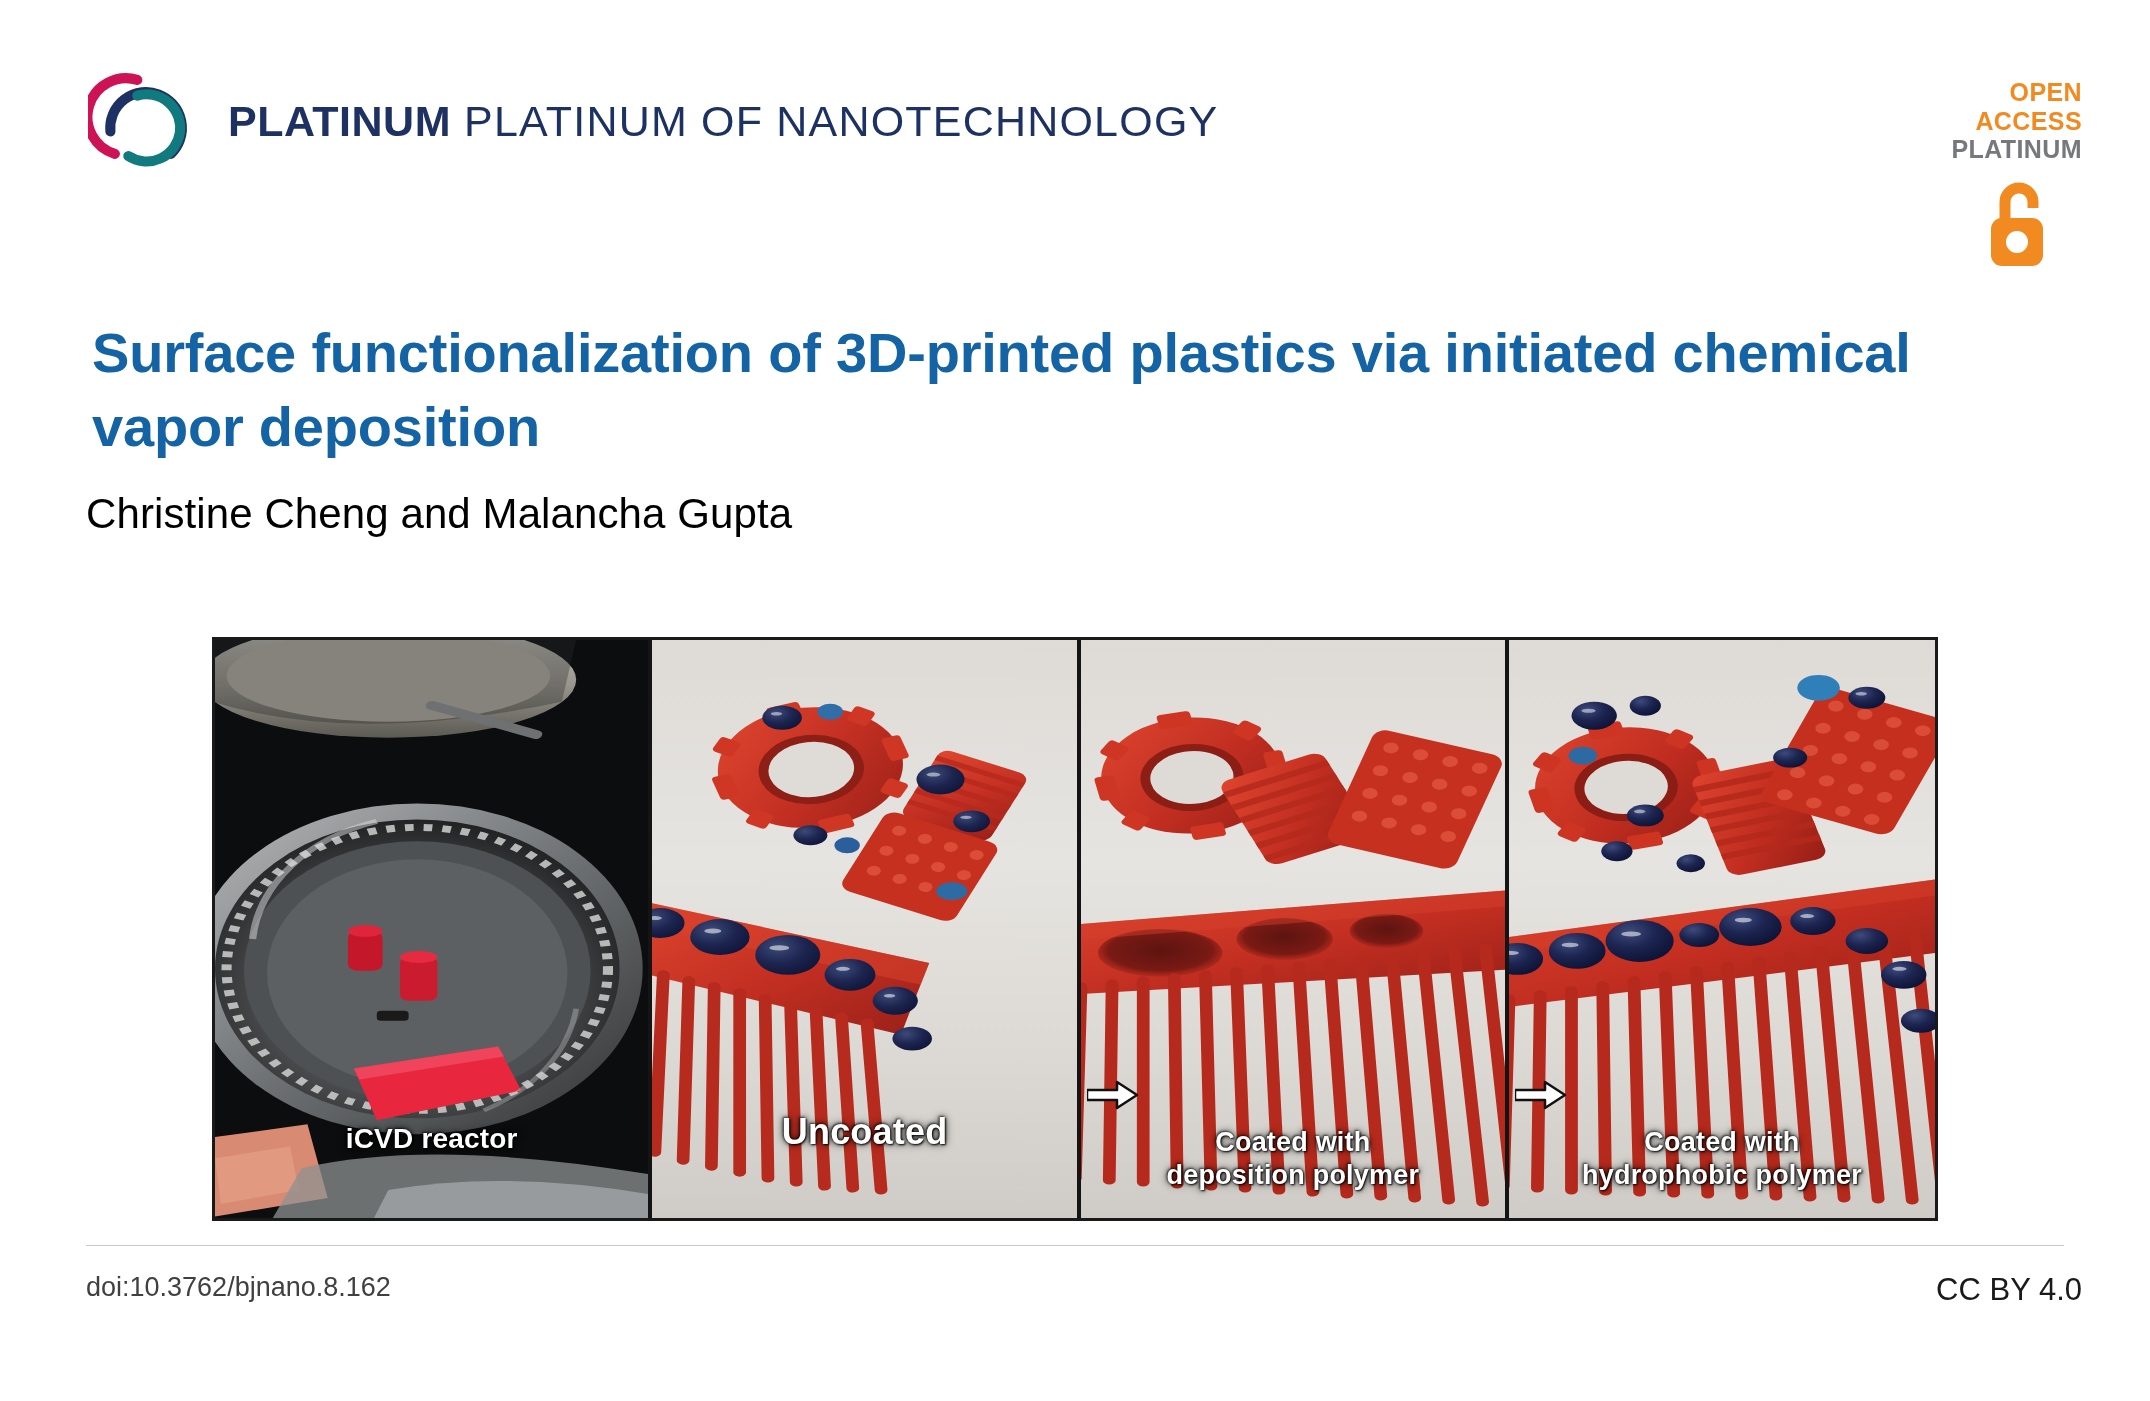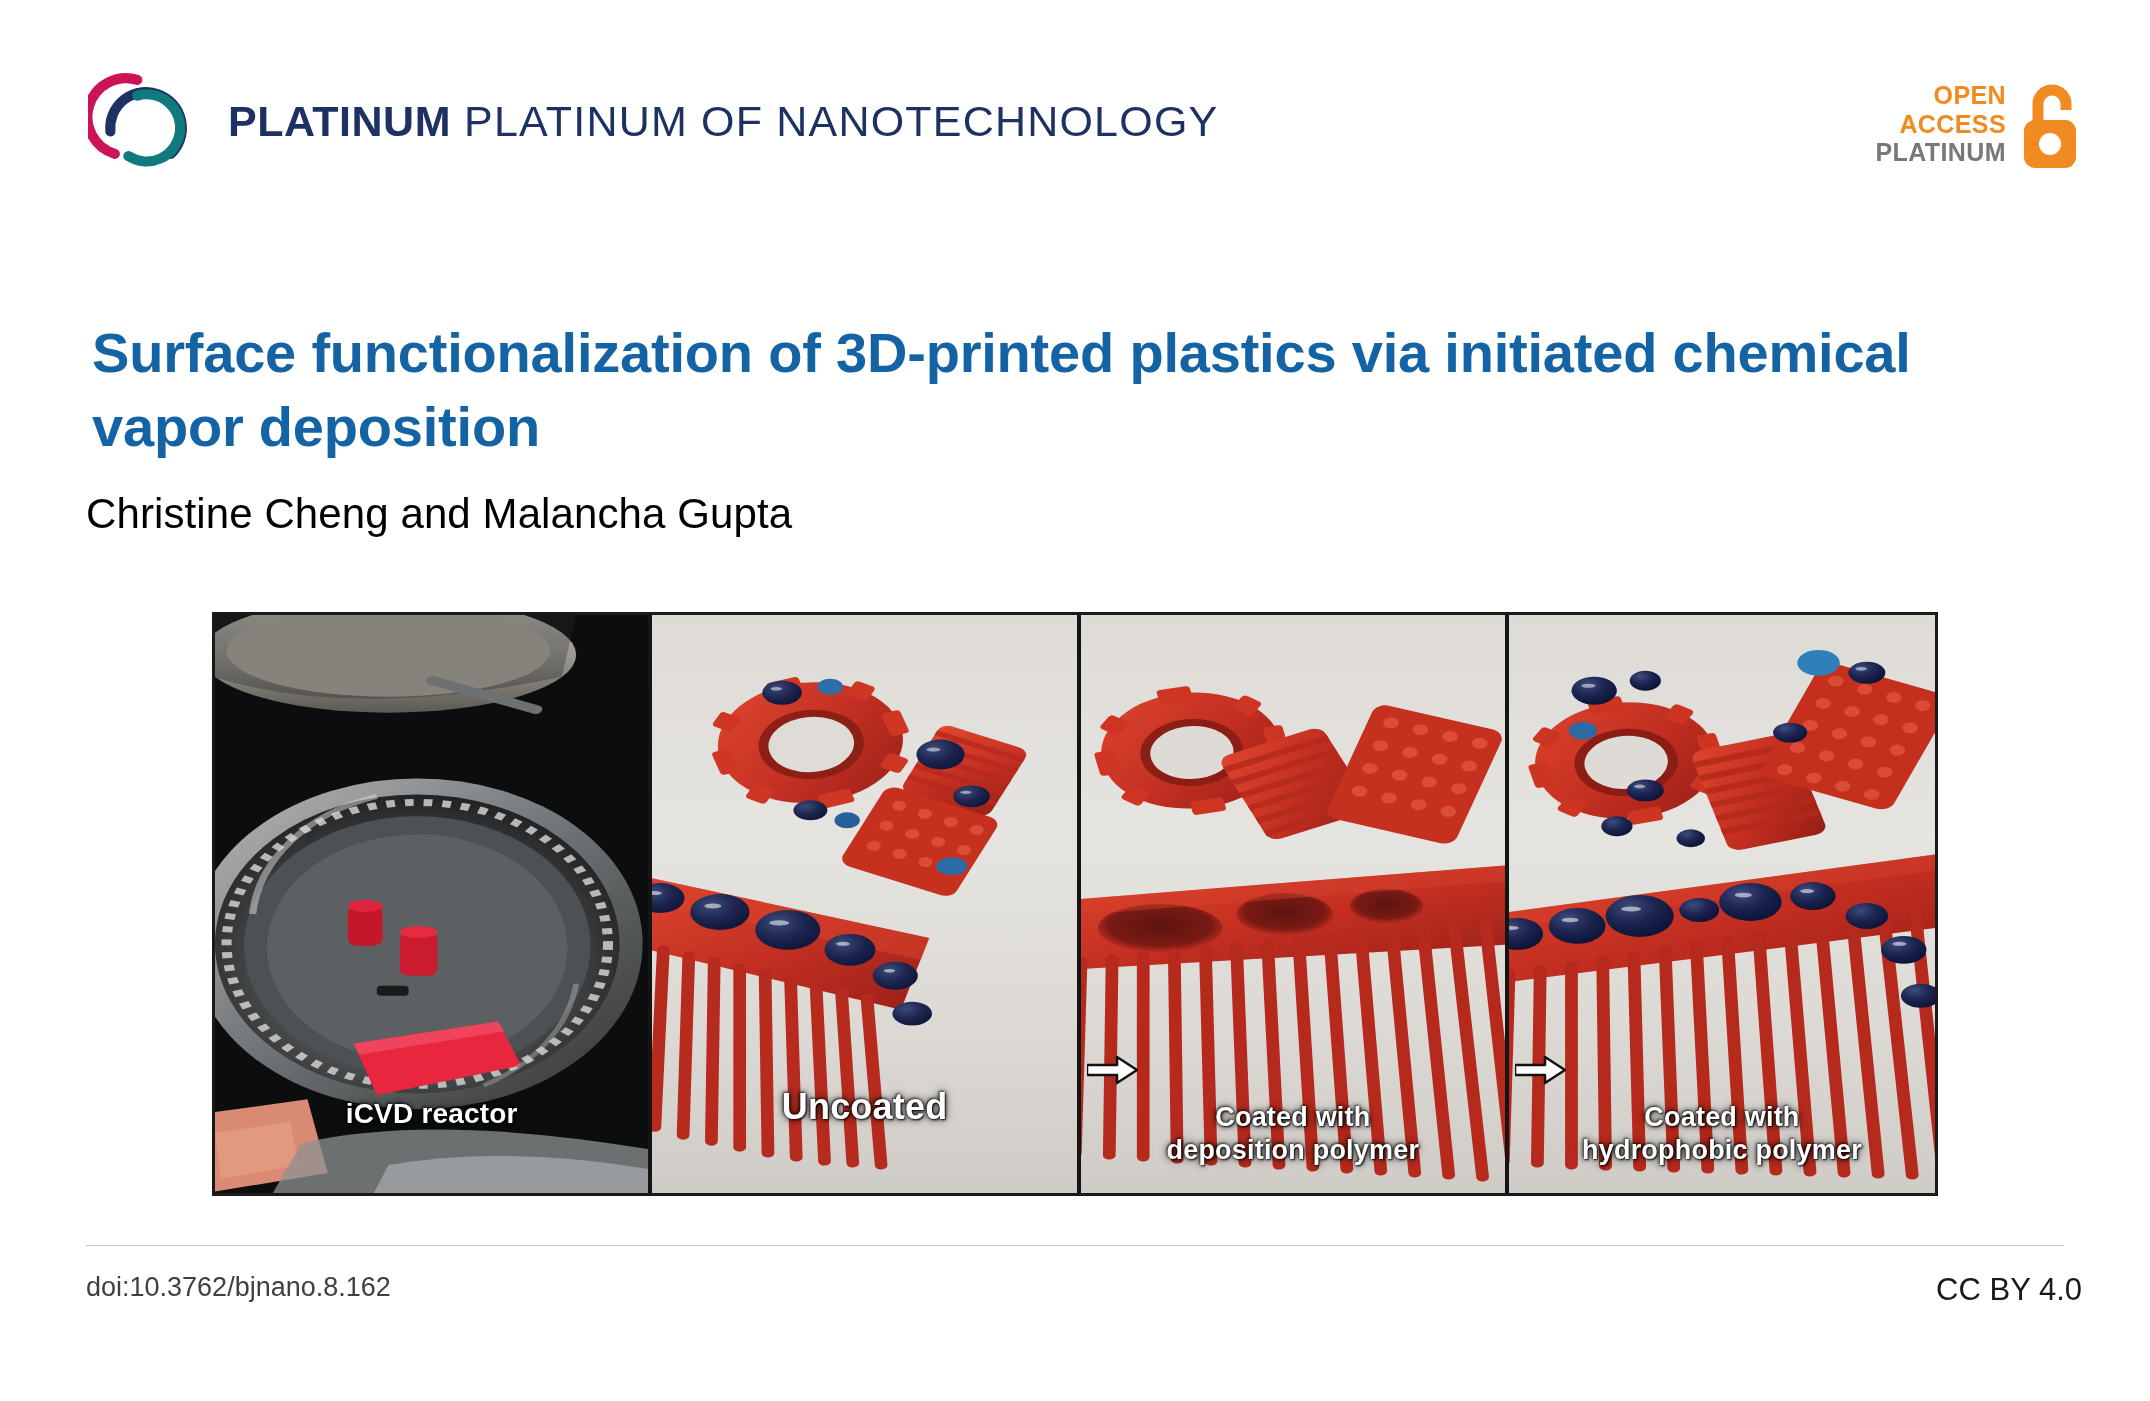--- a/index.html
+++ b/index.html
@@ -55,20 +55,21 @@
   }
 
   
   .oa-badge {
     position: absolute;
     right: 68px;
     top: 78px;
     display: flex;
     align-items: center;
     gap: 12px;
+    flex-direction: column;
   }
   .oa-words {
     text-align: right;
     line-height: 1.14;
     font-weight: bold;
     font-size: 25px;
     letter-spacing: 0.4px;
   }
   .oa-open, .oa-access { color: #f18a21; }
   .oa-platinum { color: #77787b; }
@@ -96,21 +97,21 @@
     top: 490px;
     font-size: 42px;
     color: #000000;
     letter-spacing: 0.1px;
   }
 
   
   .figure {
     position: absolute;
     left: 212px;
-    top: 612px;
+    top: 637px;
     width: 1726px;
     height: 584px;
     display: flex;
     background: #111;
     border: 3px solid #1a1a1a;
     box-sizing: border-box;
     overflow: hidden;
   }
   .panel {
     position: relative;

